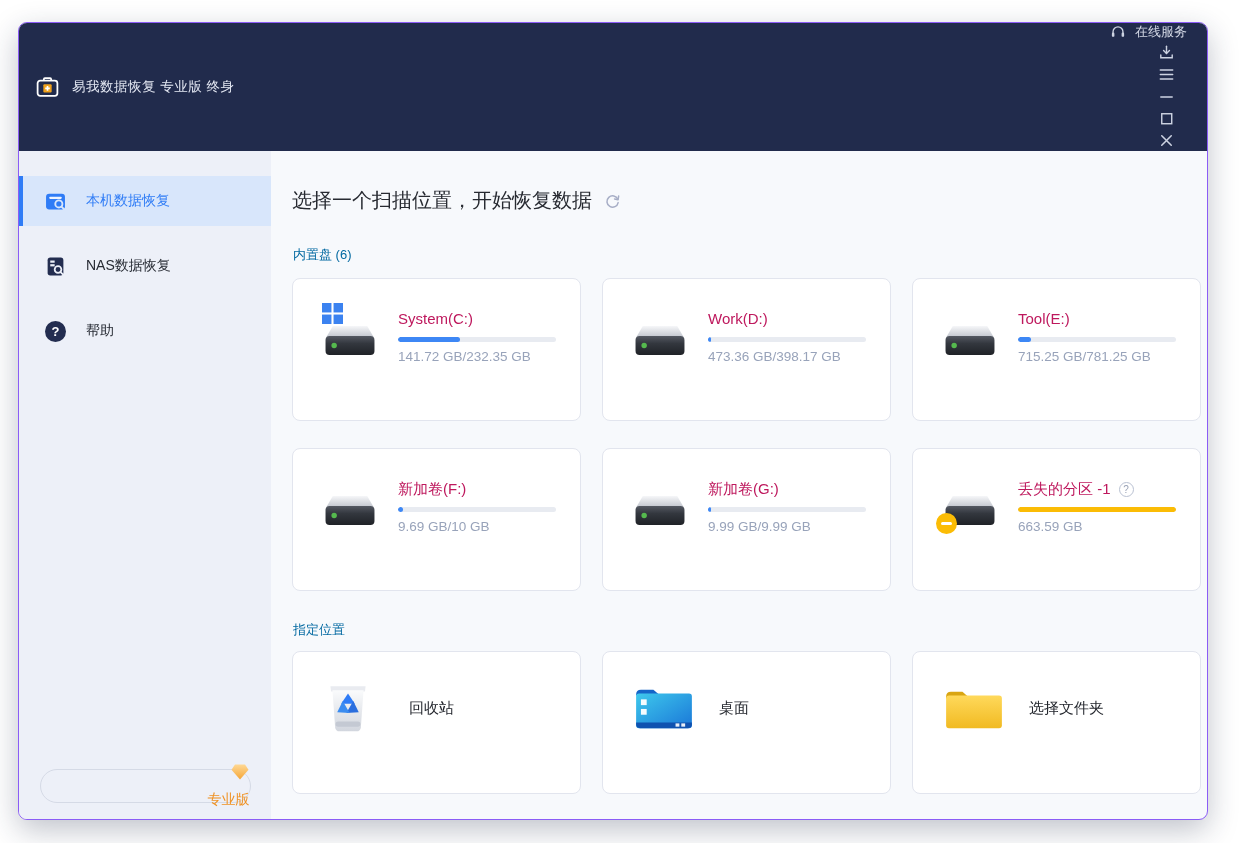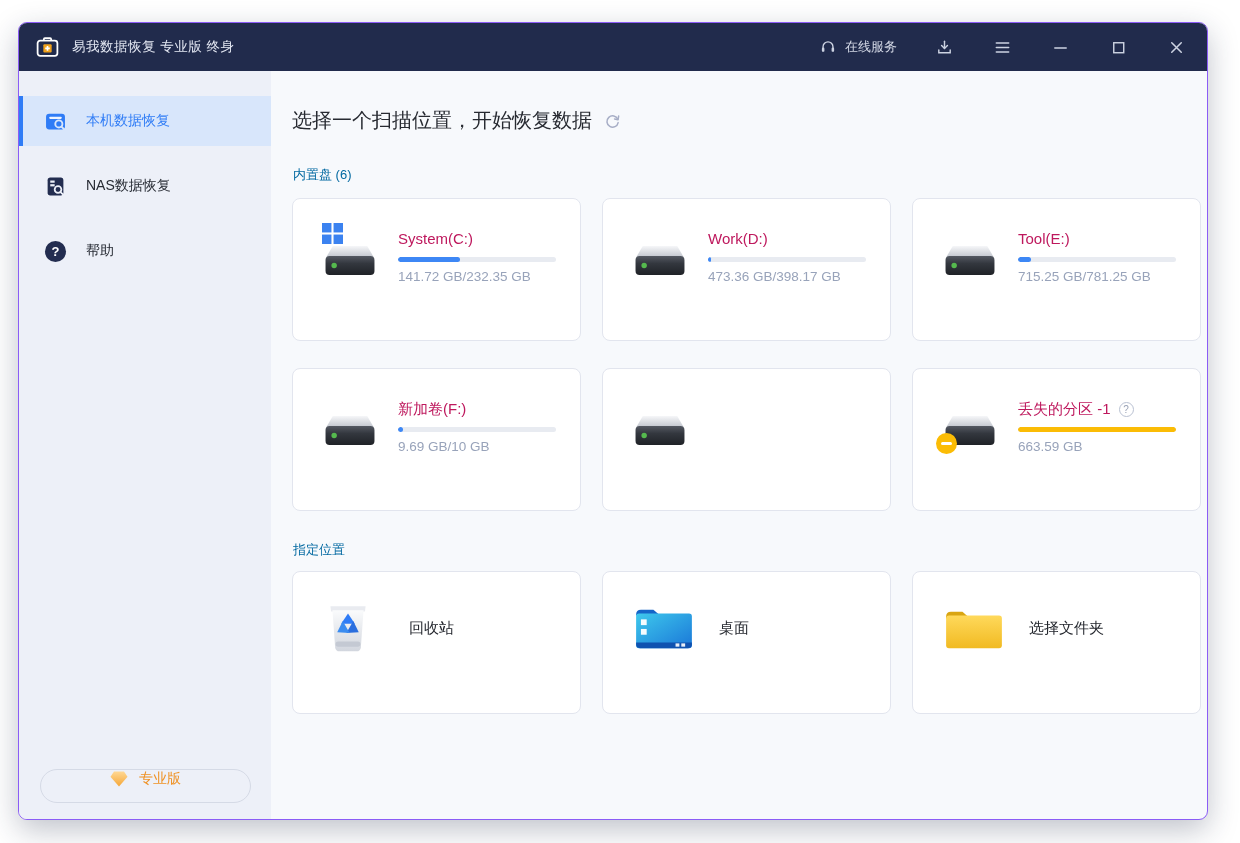--- a/index.html
+++ b/index.html
@@ -3,34 +3,34 @@
 <meta charset="utf-8">
 <style>
   *{margin:0;padding:0;box-sizing:border-box;}
   html,body{width:1240px;height:843px;background:#ffffff;font-family:"Liberation Sans","DejaVu Sans",sans-serif;}
   .window{position:absolute;left:18px;top:22px;width:1190px;height:798px;background:#f7f9fc;
           border:1px solid #8b5cf6;border-radius:9px;overflow:hidden;display:flex;flex-direction:column;
           box-shadow:0 10px 30px rgba(30,40,70,.28);}
   
   .titlebar{flex:0 0 48px;background:#212b4c;display:flex;align-items:center;padding:0 20px 0 16px;}
   .app-title{color:#e4e8f3;font-size:13.5px;margin-left:12px;letter-spacing:.5px;}
-  .titlebar-right{margin-left:auto;display:flex;align-items:center;}
+  .titlebar-right{margin-left:auto;display:flex;align-items:center;flex-direction:column;}
   .online{display:flex;align-items:center;gap:8px;color:#d4d9e6;font-size:13px;cursor:pointer;}
   .tb-ctl{margin-left:36px;display:flex;align-items:center;justify-content:center;width:22px;height:22px;cursor:pointer;}
   
   .winbody{flex:1;display:flex;min-height:0;}
   .sidebar{flex:0 0 252px;background:#edf0f8;display:flex;flex-direction:column;padding-top:25px;}
   .side-item{height:50px;display:flex;align-items:center;gap:20px;font-size:14px;color:#272b34;
              margin-bottom:15px;cursor:pointer;border-left:4px solid transparent;padding-left:22px;}
   .side-item.active{background:#d8e6fb;border-left-color:#2f7cf6;color:#2f7cf6;}
   .side-spacer{flex:1;}
   .help-badge{width:21px;height:21px;border-radius:50%;background:#232d50;color:#ffffff;font-size:13px;
               font-weight:bold;display:inline-flex;align-items:center;justify-content:center;}
   .edition-btn{margin:0 auto 16px;width:211px;height:34px;border:1px solid #d5dae6;border-radius:17px;
-               display:flex;align-items:flex-start;justify-content:center;gap:10px;color:#ef9225;font-size:14px;cursor:pointer;background:transparent;}
+               display:flex;align-items:flex-end;justify-content:center;gap:10px;color:#ef9225;font-size:14px;cursor:pointer;background:transparent;flex-direction:column;}
   
   .main{flex:1;padding:36px 13px 0 21px;overflow:hidden;}
   .main-title-row{display:flex;align-items:center;gap:12px;}
   .main-title{font-size:20px;color:#272a31;line-height:27px;}
   .refresh{cursor:pointer;display:inline-flex;margin-top:2px;}
   .section-label{font-size:13px;color:#0369a1;margin:33px 0 16px 1px;line-height:15px;}
   .section-label.second{margin-top:31px;margin-bottom:14px;}
   .grid{display:grid;grid-template-columns:repeat(3,289px);column-gap:21px;row-gap:27px;}
   .card{background:#ffffff;border:1px solid #e2e5ee;border-radius:8px;height:143px;cursor:pointer;}
   .drive-card{display:flex;padding:24px 24px 0 28px;}
@@ -277,20 +277,29 @@
         </div>
 
         <div class="card drive-card">
           <div class="icon-wrap">
             <svg class="drive-svg" viewBox="0 0 64 34" width="58" height="31">
               <path d="M13 1 L51 1 L58 13 L6 13 Z" fill="url(#gTop)"></path>
               <rect x="5" y="12" width="54" height="21" rx="4.5" fill="url(#gBody)"></rect>
               <circle cx="14.5" cy="22.5" r="3" fill="#55b94e"></circle>
             </svg>
           </div>
+          <div class="drive-info">
+            <div class="drive-title-row">
+                <span class="drive-name">新加卷(G:)</span>
+              </div>
+            <div class="progress">
+              <div class="progress-fill" style="width: 2%; background: rgb(61, 135, 245);"></div>
+            </div>
+            <div class="drive-size">9.99 GB/9.99 GB</div>
+          </div>
         </div>
 
         <div class="card drive-card">
           <div class="icon-wrap">
             <svg class="drive-svg" viewBox="0 0 64 34" width="58" height="31">
               <path d="M13 1 L51 1 L58 13 L6 13 Z" fill="url(#gTop)"></path>
               <rect x="5" y="12" width="54" height="21" rx="4.5" fill="url(#gBody)"></rect>
             </svg>
             <div class="lost-badge">
                 <span class="minus"></span>

